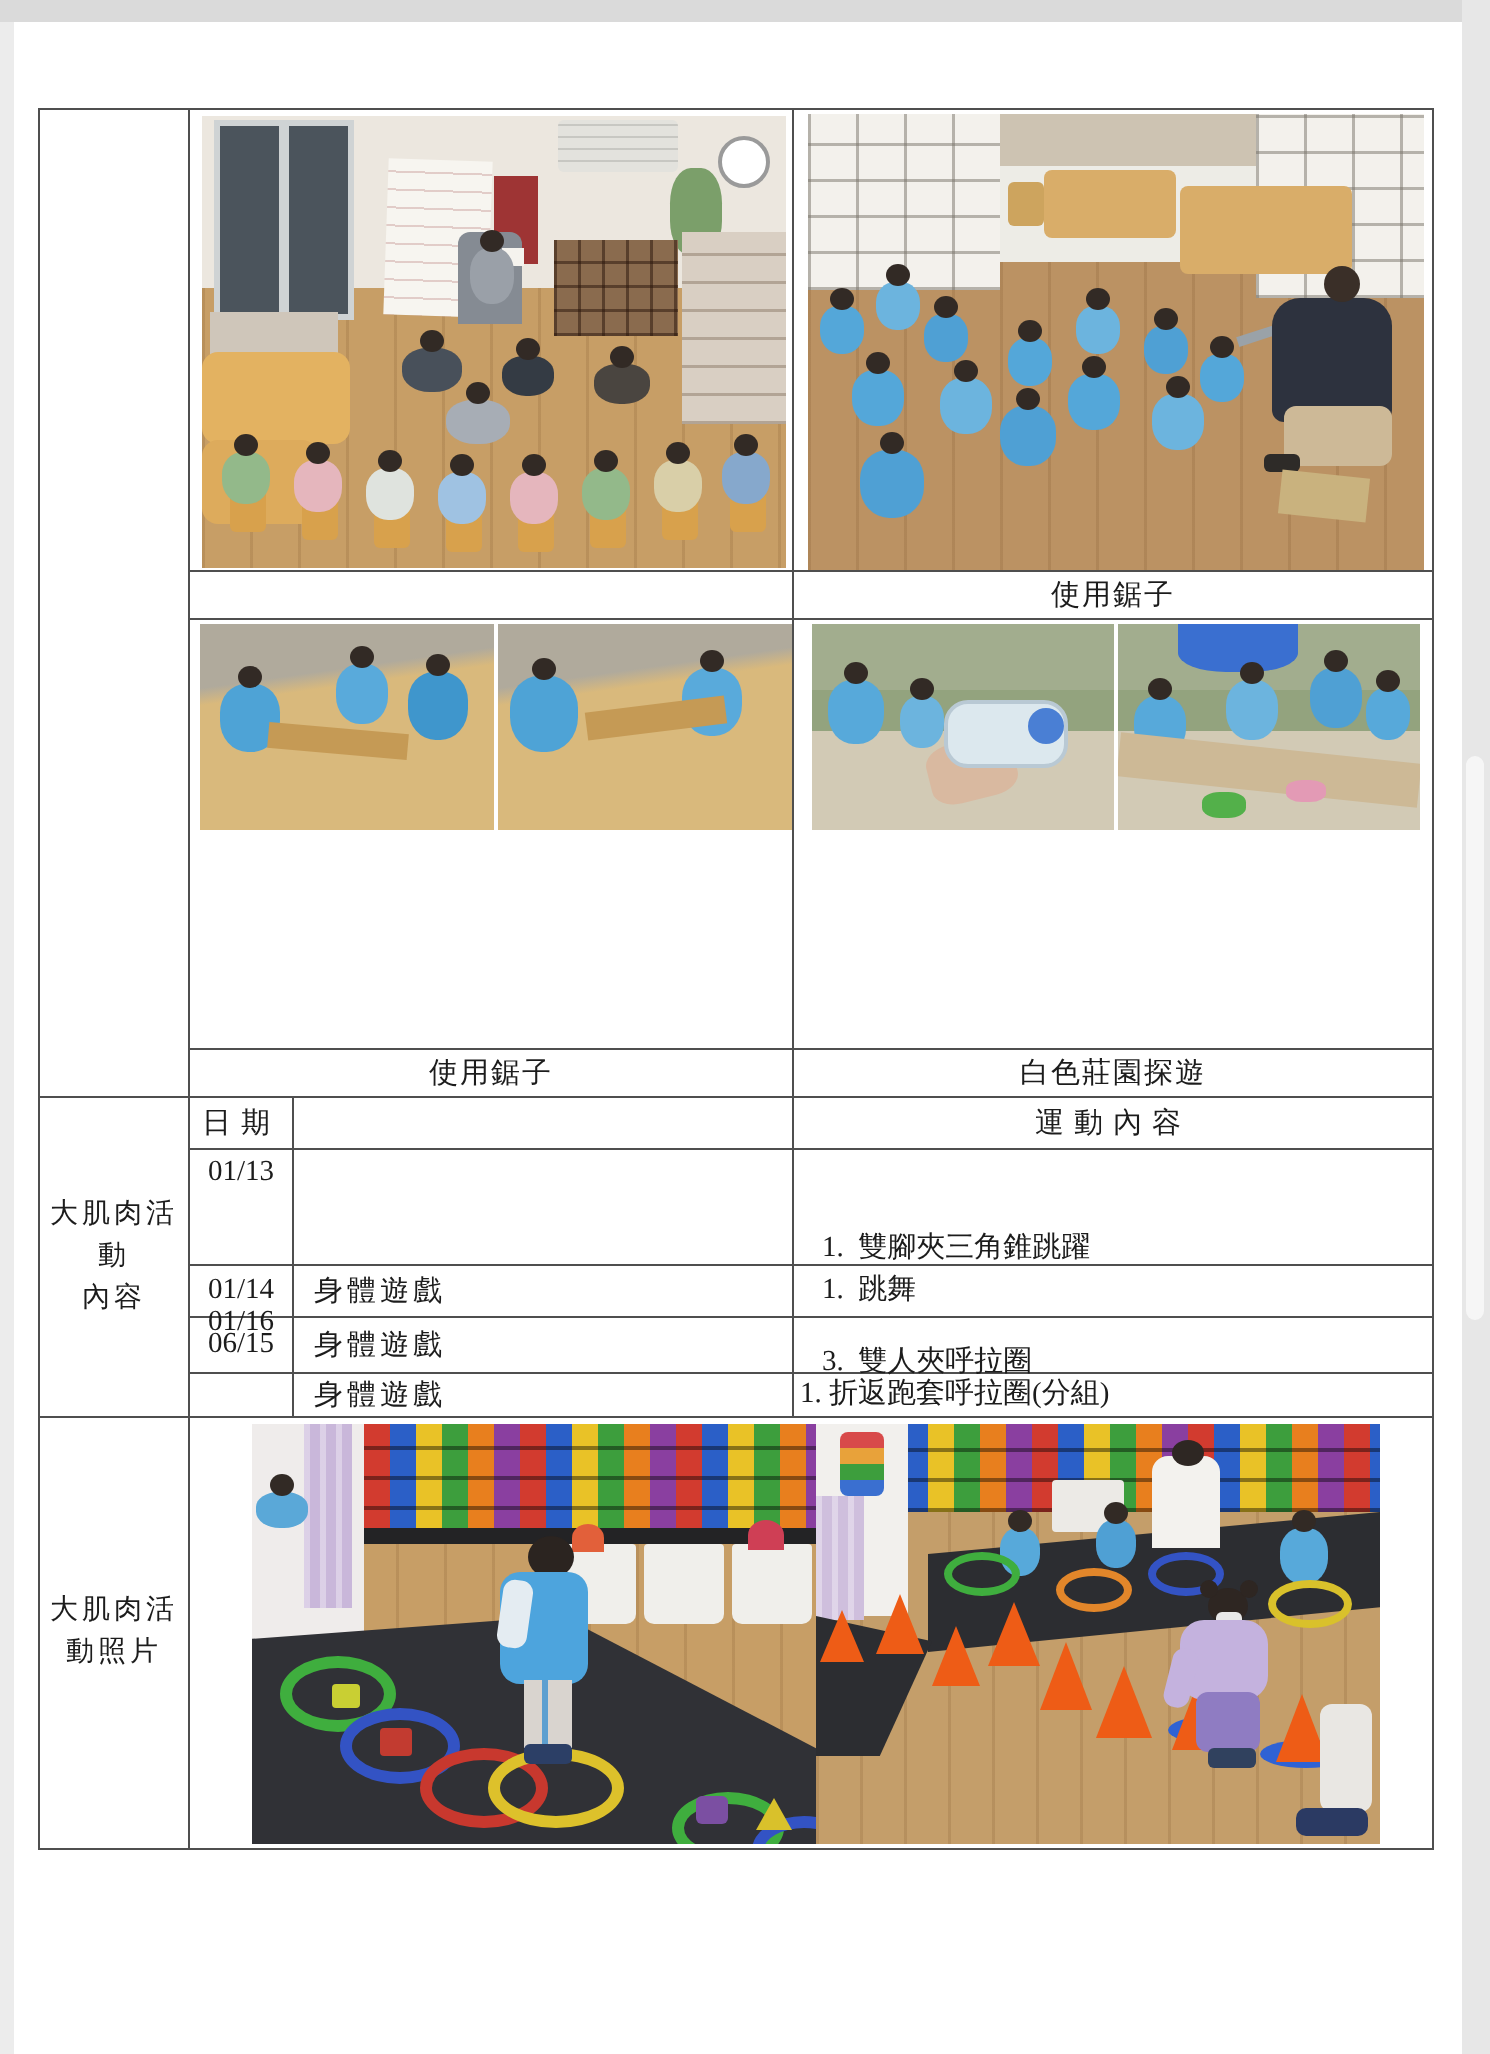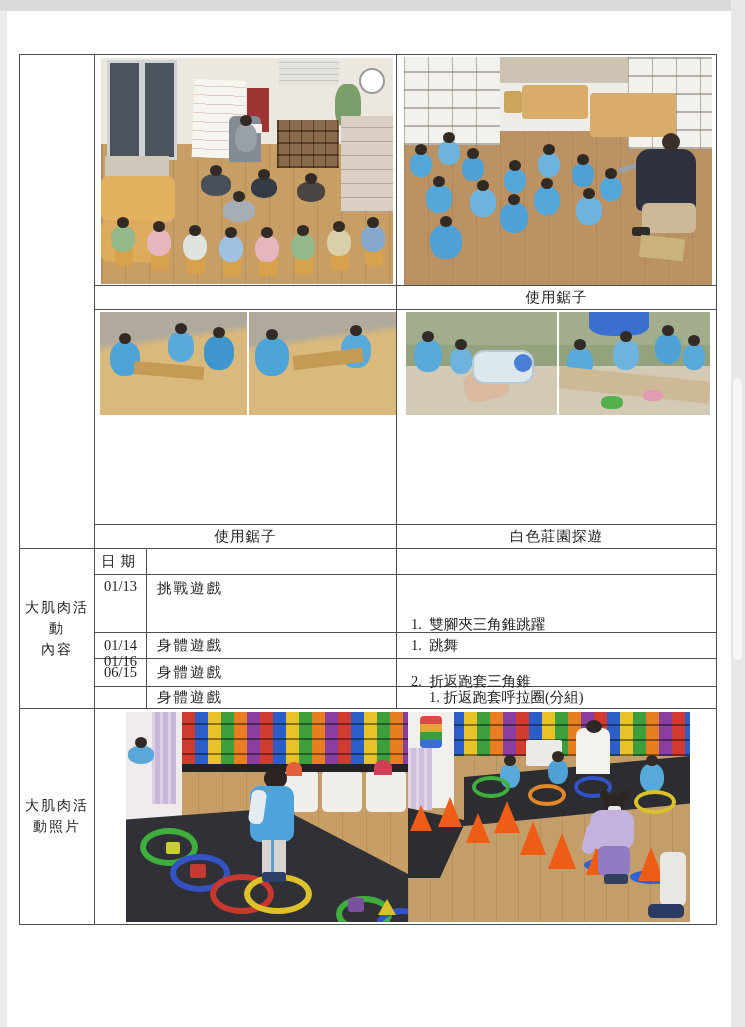--- a/index.html
+++ b/index.html
@@ -73,41 +73,40 @@
     <span>大肌肉活</span>
     <span>動</span>
     <span>內容</span>
   </div>
   <div class="cell-text side-label" style="left:20px;top:708px;width:74px;height:216px">
     <span>大肌肉活</span>
     <span>動照片</span>
   </div>
 
   <div class="cell-text hdr" style="left:95px;top:548px;width:51px;height:26px">日期</div>
+  <div class="cell-text hdr" style="left:397px;top:548px;width:319px;height:26px">運動內容</div>
 
   <div class="cell-text date-cell" style="left:95px;top:574px;width:51px;height:58px;align-items:flex-start;padding-top:4px;box-sizing:border-box">01/13</div>
-  <div class="name-cell" style="left:147px;top:574px;width:249px;height:58px;align-items:flex-start;padding-top:5px">挑戰遊戲</div>
   <div class="content-cell" style="left:397px;top:574px;width:319px;height:58px">
     <div>1.  雙腳夾三角錐跳躍</div>
-    <div>2.  折返跑套三角錐</div>
     <div>3.  雙人夾呼拉圈</div>
   </div>
 
   <div class="cell-text date-cell" style="left:95px;top:632px;width:51px;height:26px">01/14</div>
   <div class="name-cell" style="left:147px;top:632px;width:249px;height:26px">身體遊戲</div>
   <div class="content-cell content-center" style="left:397px;top:632px;width:319px;height:26px">
     <div>1.  跳舞</div>
   </div>
 
   <div class="cell-text date-cell" style="left:95px;top:658px;width:51px;height:28px">06/15</div>
   <div class="name-cell" style="left:147px;top:658px;width:249px;height:28px">身體遊戲</div>
 
   <div class="cell-text date-cell" style="left:95px;top:650px;width:51px;height:22px">01/16</div>
   <div class="name-cell" style="left:147px;top:686px;width:249px;height:22px">身體遊戲</div>
-  <div class="content-cell content-center" style="left:415px;top:686px;width:319px;height:22px">
+  <div class="content-cell content-center" style="left:386px;top:686px;width:319px;height:22px">
     <div>1. 折返跑套呼拉圈(分組)</div>
   </div>
 
   <div class="ph wood" style="left:101px;top:58px;width:292px;height:226px">
     <div class="abs" style="left:0;top:0;width:292px;height:86px;background:#ece7df"></div>
     <div class="abs" style="left:6px;top:2px;width:64px;height:94px;background:#4b545c;border:3px solid #cfd3d4;
          background-image:linear-gradient(90deg,transparent 0 46%,#cfd3d4 46% 54%,transparent 54%)"></div>
     <div class="abs" style="left:4px;top:98px;width:64px;height:46px;background:#cfc6ba"></div>
     <div class="abs" style="left:8px;top:120px;width:30px;height:16px;background:#4f74c0;border-radius:3px"></div>
     <div class="abs" style="left:92px;top:22px;width:52px;height:78px;background:#f7f5f0;transform:rotate(2deg);

